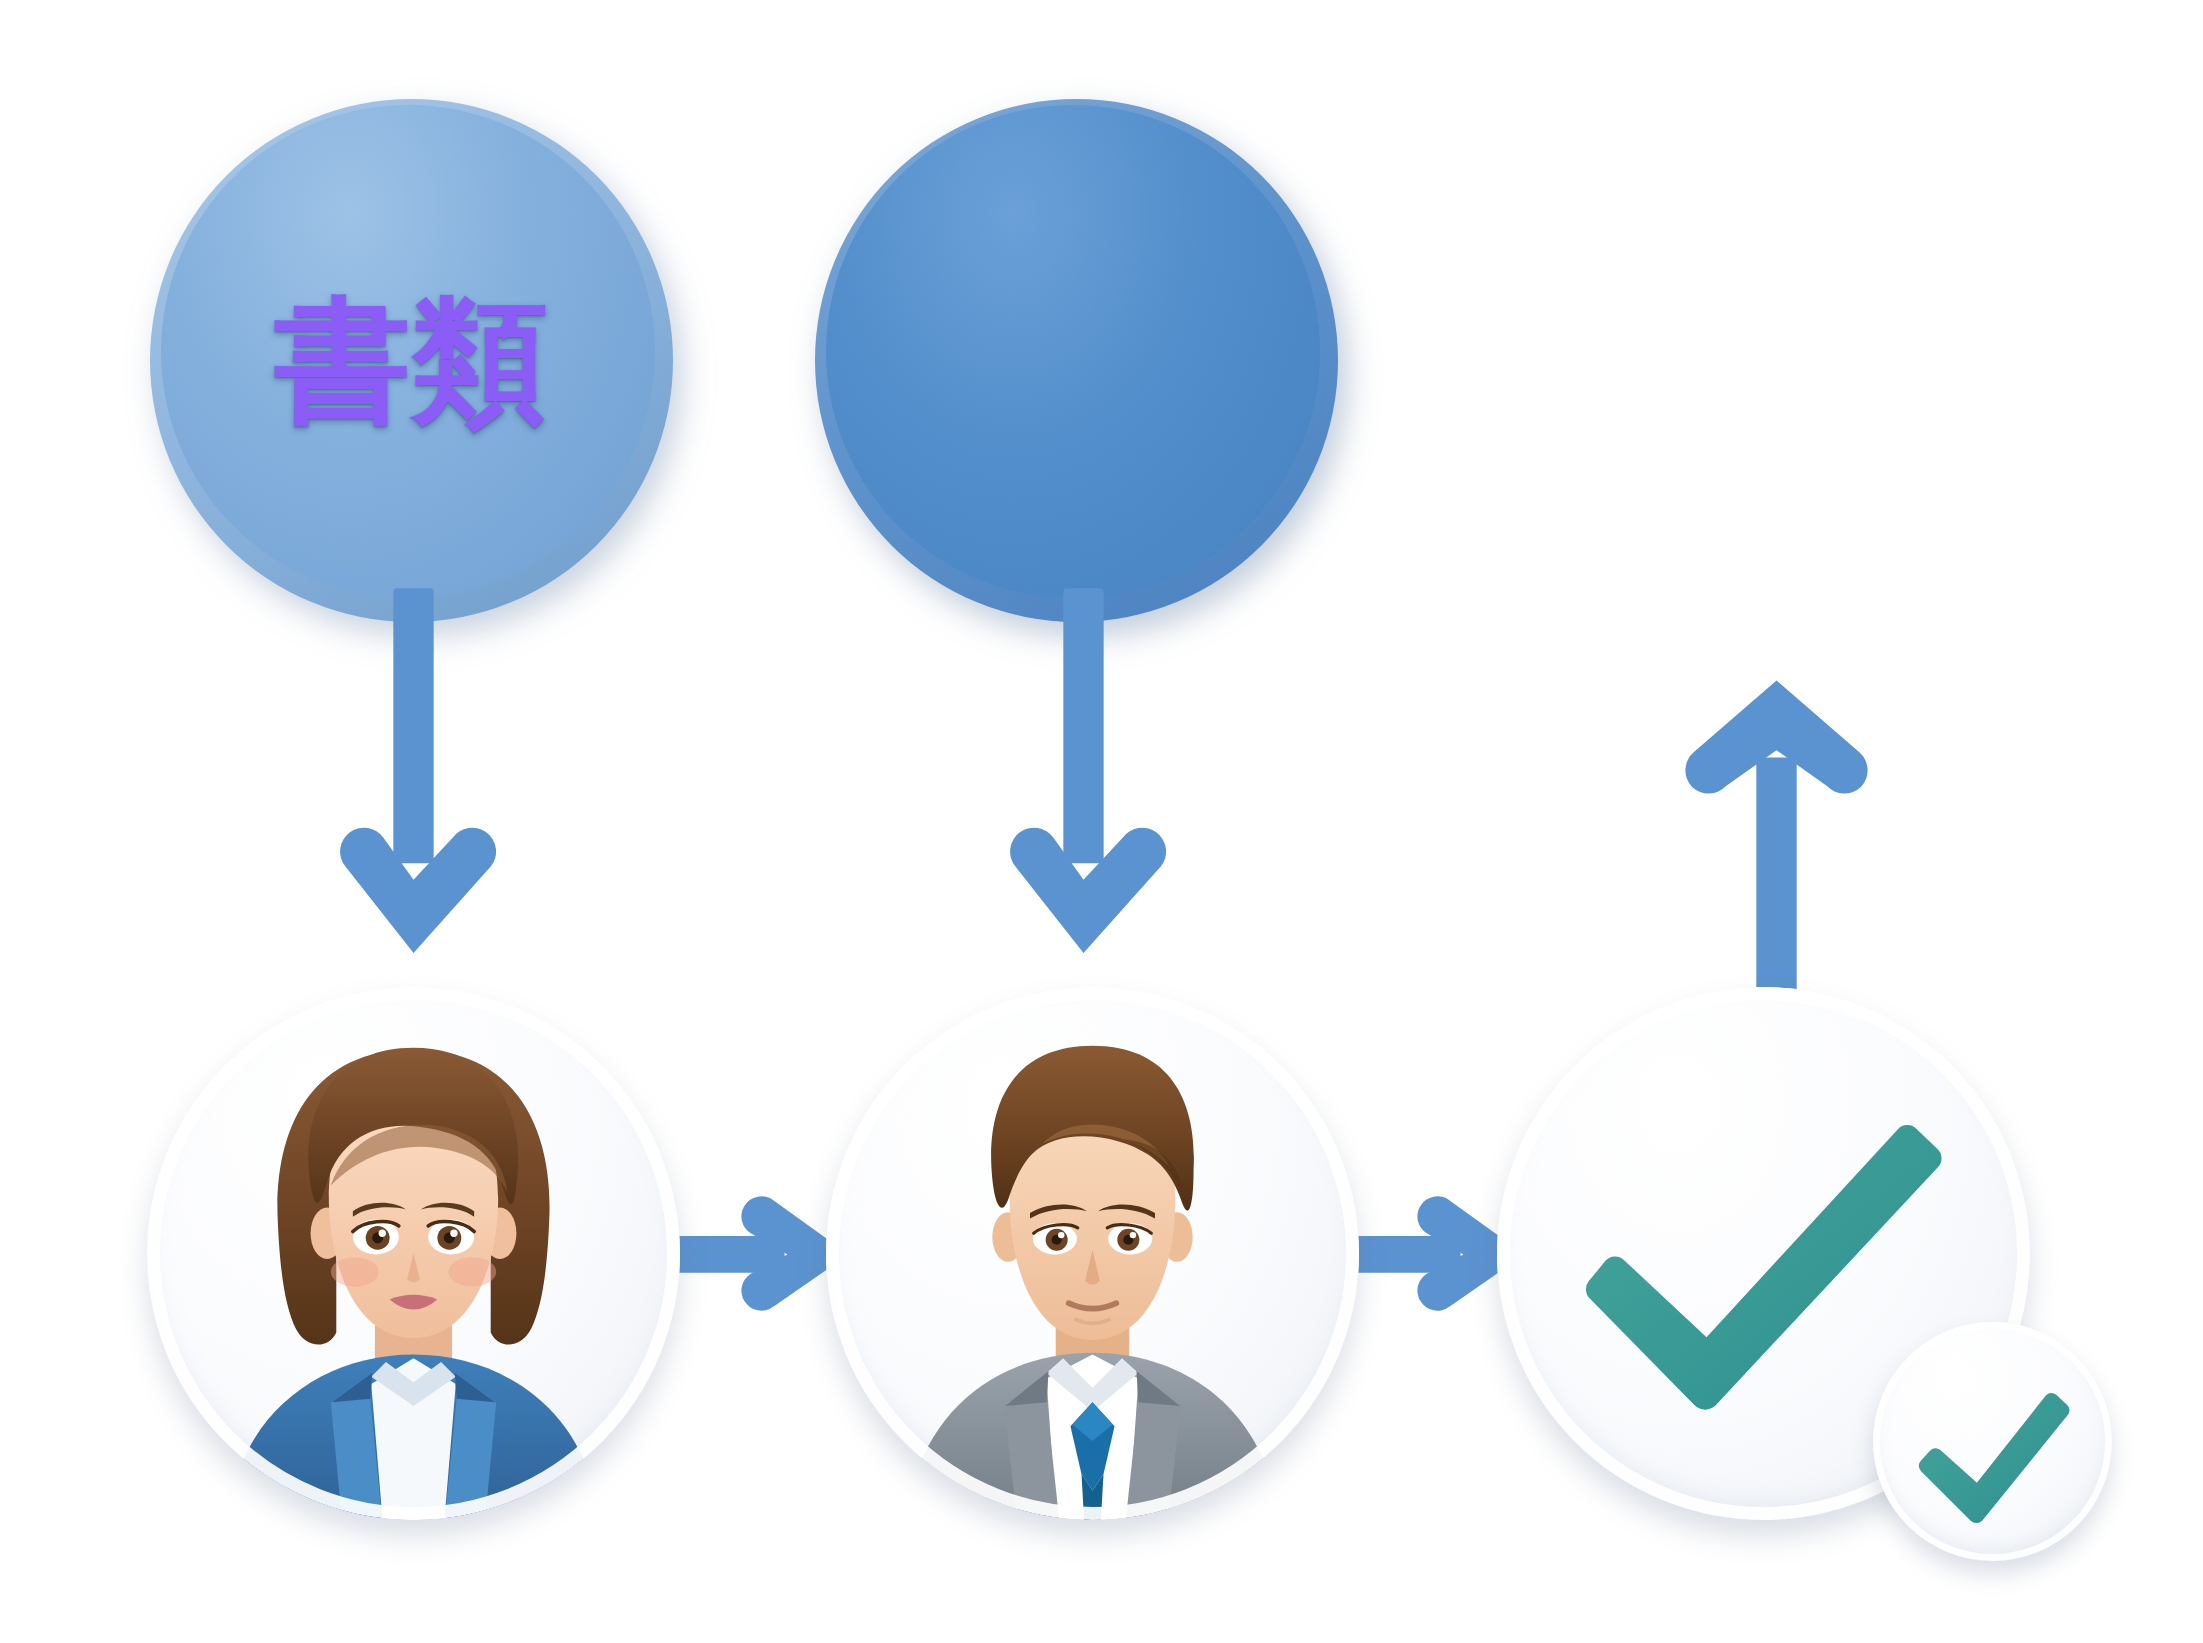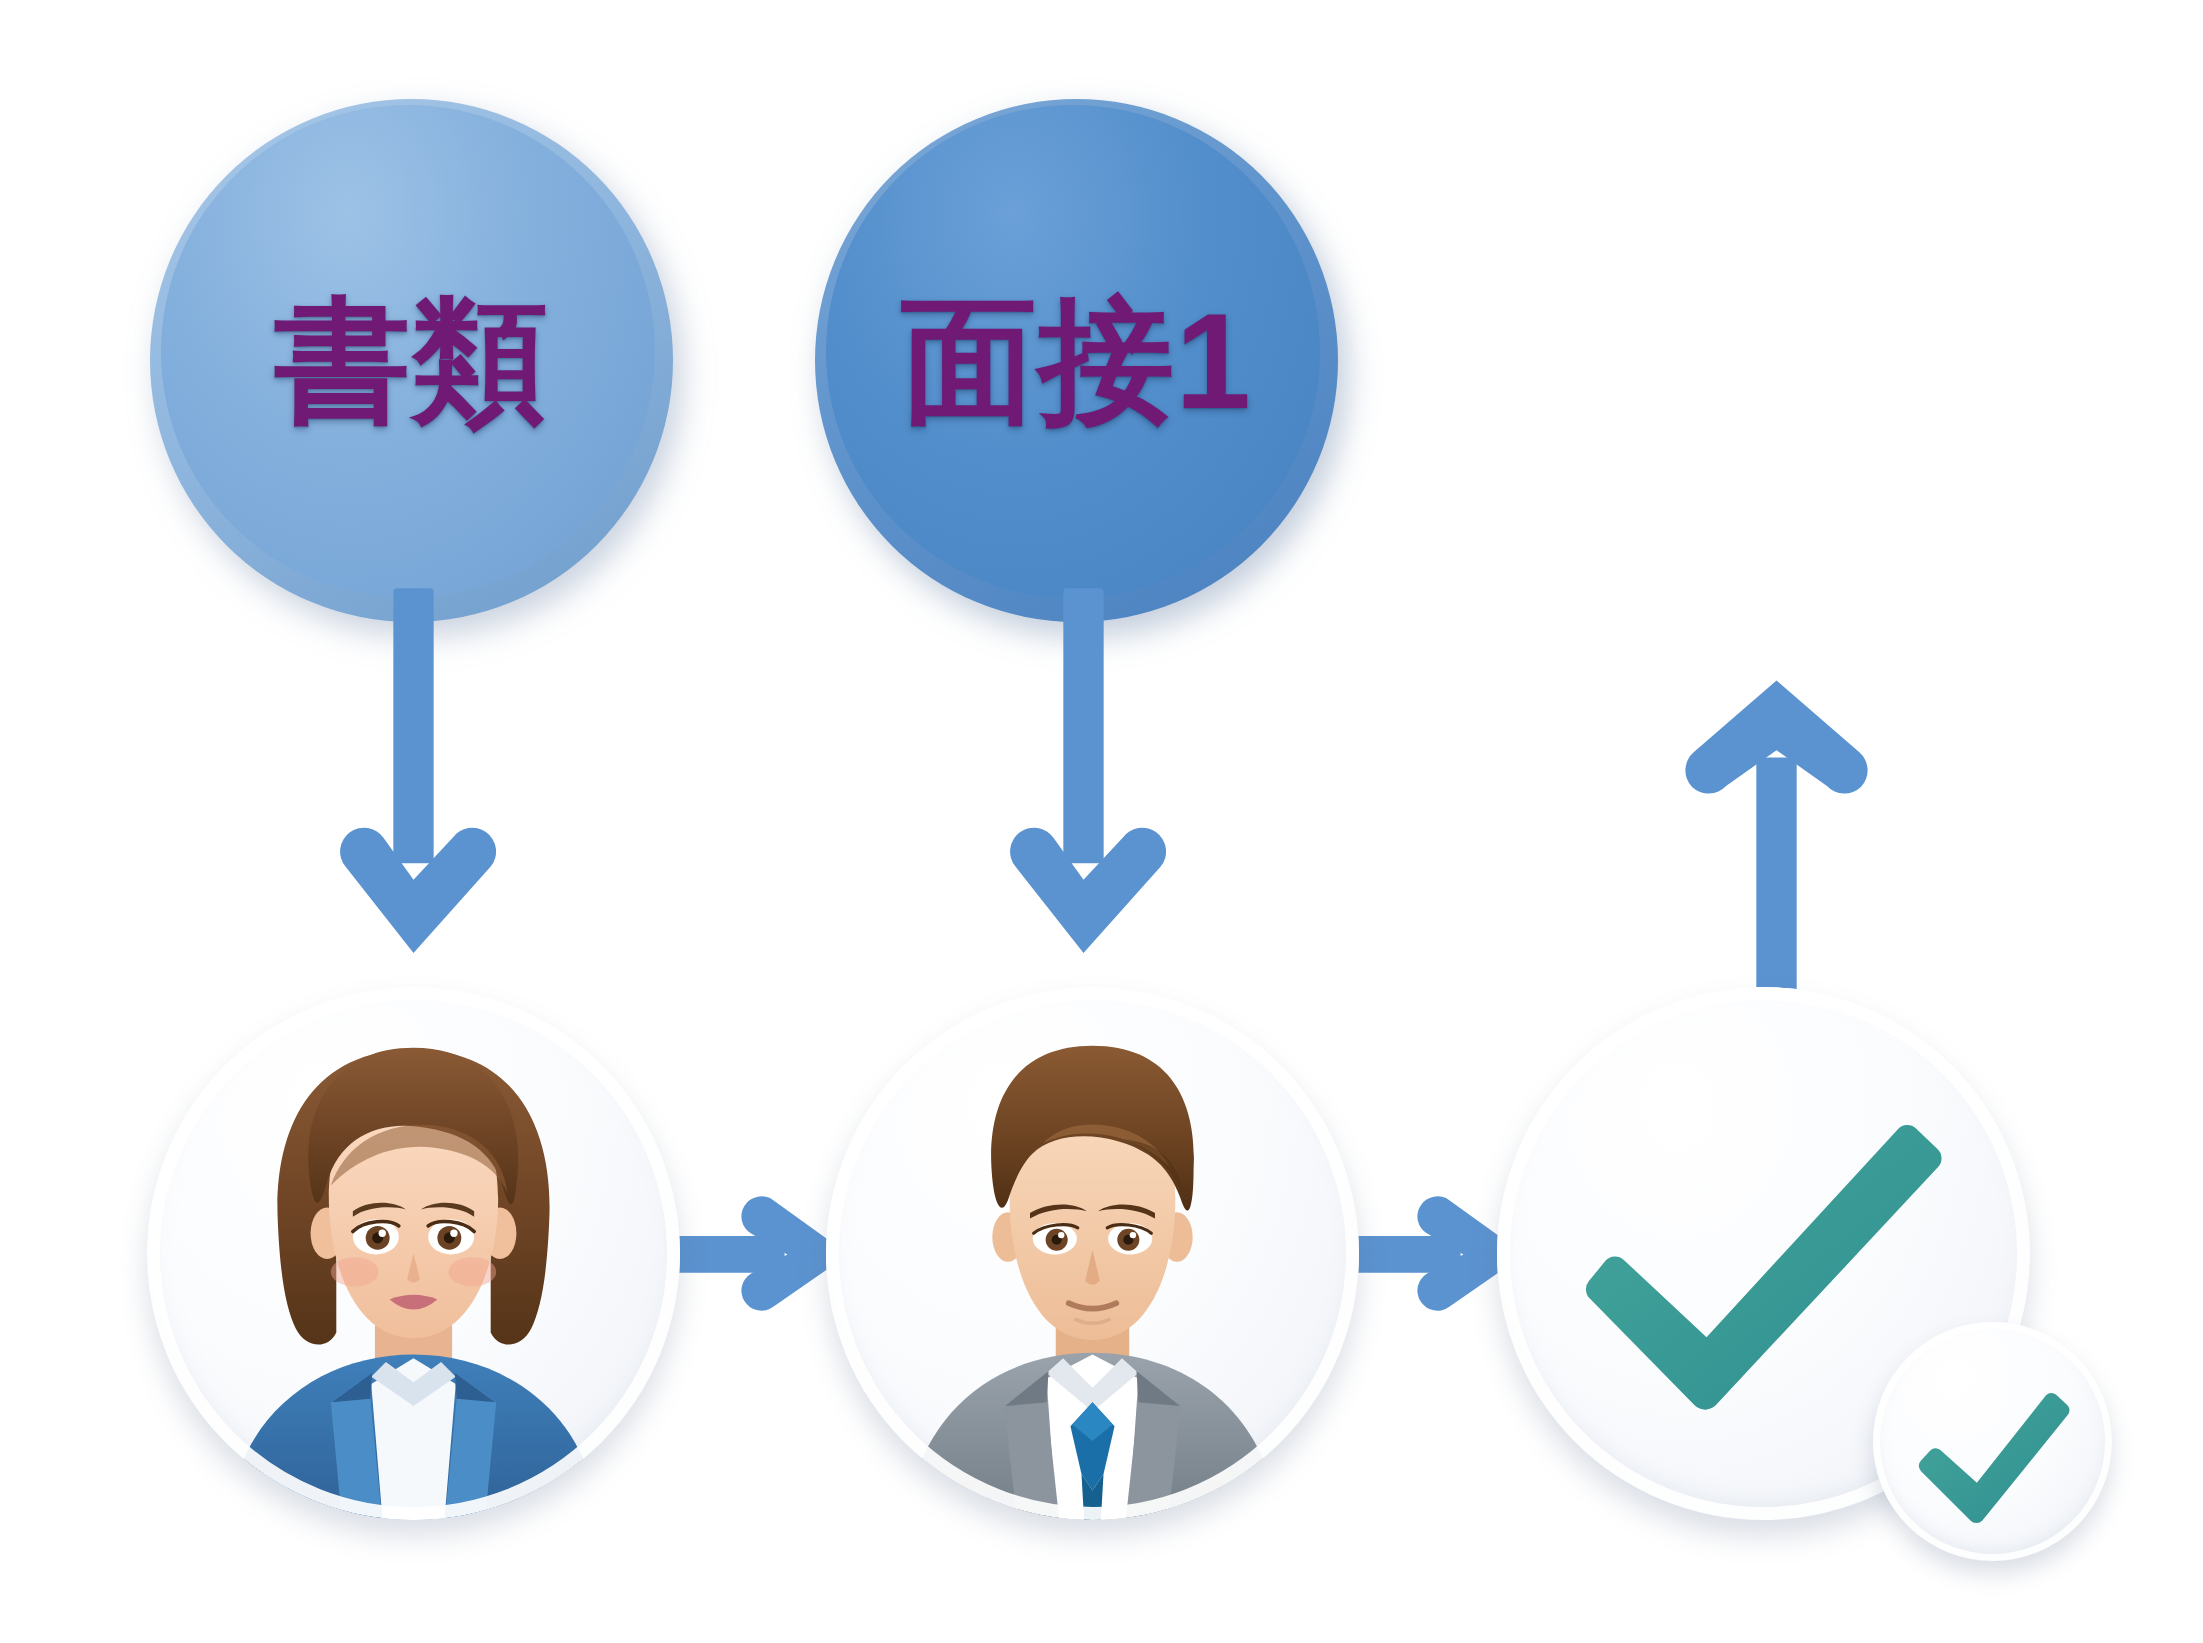--- a/index.html
+++ b/index.html
@@ -36,21 +36,21 @@
     inset: 0;
     border-radius: 50%;
   }
   .stage-node .face {
     position: absolute;
     border-radius: 50%;
   }
   .stage-label {
     position: relative;
     z-index: 5;
-    color: #701a75;
+    color: #8b5cf6;
     font-weight: 700;
     letter-spacing: 0.01em;
     white-space: nowrap;
     text-shadow: 0 2.8px 6.4px rgba(20,50,90,0.38), 0 0.9px 1.8px rgba(20,50,90,0.30);
     line-height: 1;
   }
 
   
   #node-shorui {
     left: 150px; top: 99px; width: 523px; height: 523px;
@@ -156,21 +156,20 @@
 
   <div class="stage-node" id="node-shorui">
     <div class="rim"></div>
     <div class="face"></div>
     <span class="stage-label">書類</span>
   </div>
 
   <div class="stage-node" id="node-mensetsu">
     <div class="rim"></div>
     <div class="face"></div>
-    <span class="stage-label">面接1</span>
   </div>
 
 
   <div class="arrow" id="arrow-down-1">
     <svg viewBox="0 0 180 400" xmlns="http://www.w3.org/2000/svg" aria-hidden="true">
       <g fill="#5b93d0">
         <rect x="68" y="0" width="44" height="300" rx="4"></rect>
         <path d="M90 398 L16 304 a26 26 0 0 1 5 -38 a26 26 0 0 1 36 6 L90 318 L133 272 a26 26 0 0 1 36 -6 a26 26 0 0 1 5 38 Z"></path>
       </g>
     </svg>

